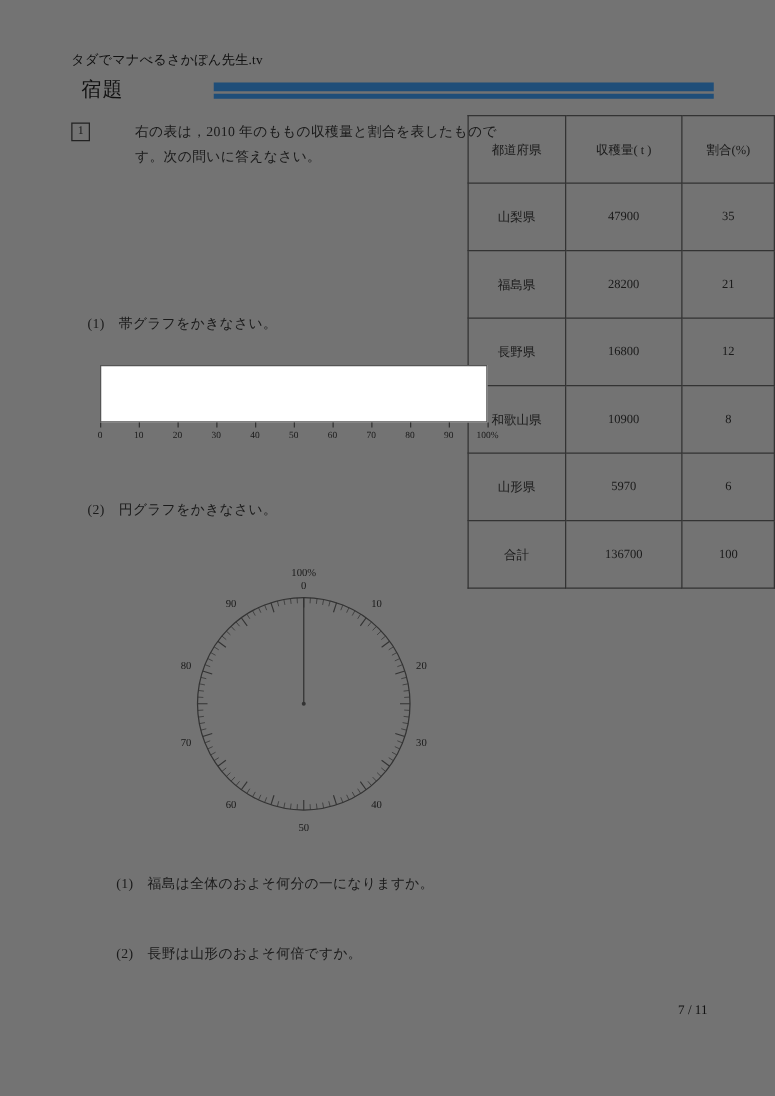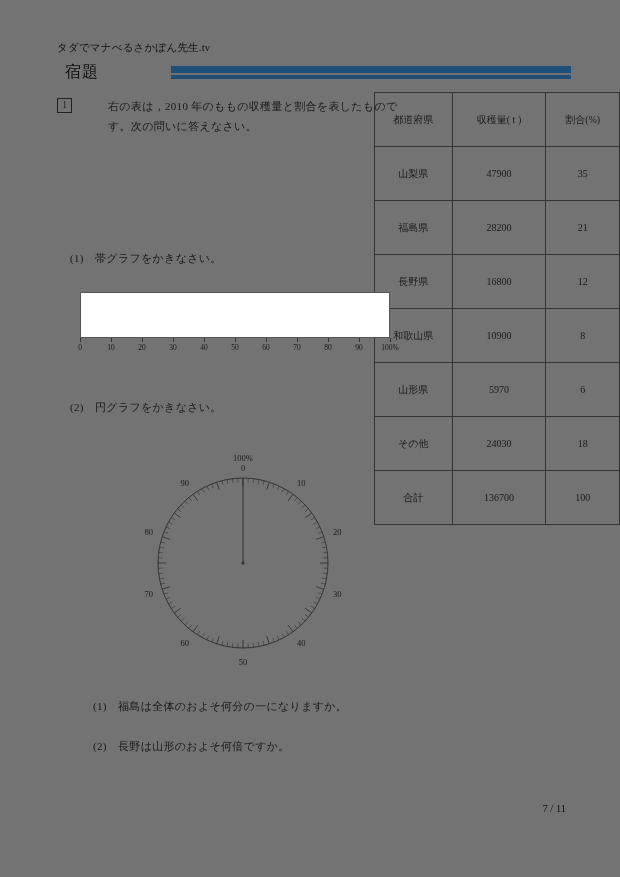--- a/index.html
+++ b/index.html
@@ -106,21 +106,21 @@
 
   .sub-label {
     position: absolute;
     font-size: 11px;
     letter-spacing: 0.3px;
     margin-left: 13px;
   }
   .q1-1 { left: 57px; top: 251px; }
   .q1-2 { left: 57px; top: 400px; }
   .q2-1 { left: 80px; top: 699px; }
-  .q2-2 { left: 80px; top: 739px; }
+  .q2-2 { left: 80px; top: 755px; }
 
   .band-wrap {
     position: absolute;
     left: 80px;
     top: 292px;
     width: 310px;
     height: 46px;
   }
   .band-rect {
     position: absolute;
@@ -213,25 +213,20 @@
       </tr>
       <tr>
         <td class="c0">和歌山県</td>
         <td class="c1">10900</td>
         <td class="c2">8</td>
       </tr>
       <tr>
         <td class="c0">山形県</td>
         <td class="c1">5970</td>
         <td class="c2">6</td>
-      </tr>
-      <tr>
-        <td class="c0">その他</td>
-        <td class="c1">24030</td>
-        <td class="c2">18</td>
       </tr>
       <tr>
         <td class="c0">合計</td>
         <td class="c1">136700</td>
         <td class="c2">100</td>
       </tr>
     </tbody>
   </table>
 
   <div class="sub-label q1-1">(1)　帯グラフをかきなさい。</div>

